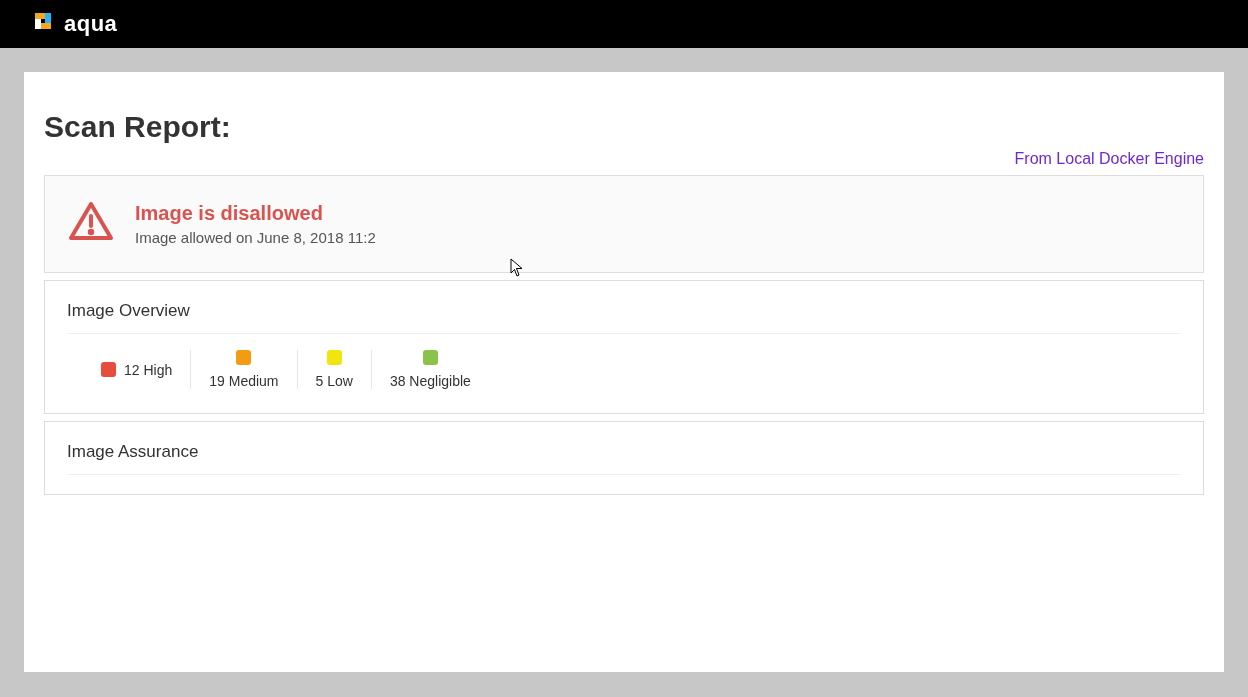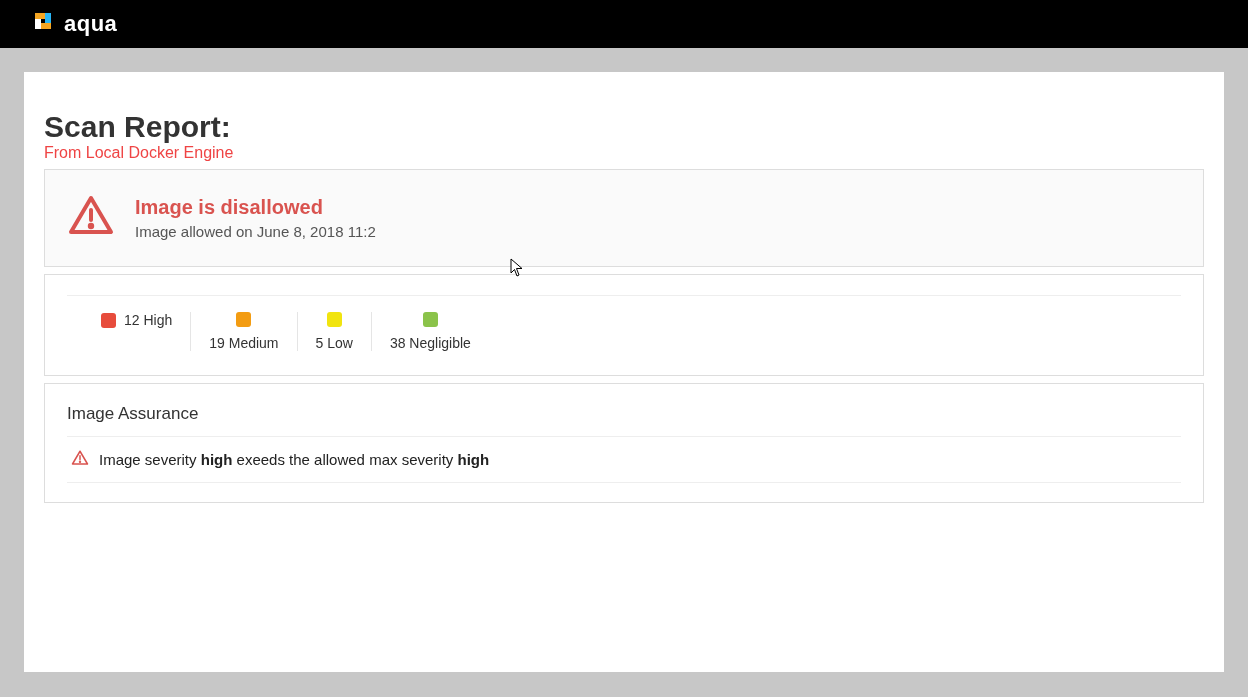--- a/index.html
+++ b/index.html
@@ -3,31 +3,31 @@
 <meta charset="utf-8">
 <style>
   * { box-sizing: border-box; margin: 0; padding: 0; }
   html, body { width: 1248px; height: 697px; font-family: "Segoe UI", "Helvetica Neue", Arial, sans-serif; background: #c7c7c7; color: #333; }
   .topbar { width: 100%; height: 48px; background: #000; display: flex; align-items: center; padding-left: 32px; }
   .logo-wrap { display: flex; align-items: center; gap: 8px; }
   .logo-text { color: #fff; font-size: 22px; font-weight: 600; letter-spacing: 0.5px; }
   .page { padding: 24px; padding-bottom: 0;}
   .card { background: #fff; width: 100%; min-height: 600px; padding: 38px 20px 20px 20px; }
   .title { font-size: 30px; font-weight: 700; color: #333; }
-  .subtitle { font-size: 16px; color: #ef4444; margin-top: 0; }
+  .subtitle { font-size: 16px; color: #6d28d9; margin-top: 6px; text-align: right; }
   .tabs { display: flex; border-bottom: 1px solid #ddd; margin-top: 24px; }
   .tab { padding: 10px 18px; font-size: 16px; color: #999; border: 1px solid transparent; border-bottom: none; cursor: pointer; position: relative; top: 1px; background: #fff; }
   .tab.active { color: #333; border-color: #ddd; background: #fff; border-bottom: 1px solid #fff; }
   .panel { border: 1px solid #ddd; margin-top: 7px; padding: 20px 22px; }
   .status-panel { background: #fafafa; display: flex; align-items: center; gap: 20px; padding: 22px 22px; }
   .status-title { font-size: 20px; font-weight: 700; color: #d9534f; }
   .status-sub { font-size: 15px; color: #555; margin-top: 4px; }
   .section-title { font-size: 17px; color: #333; margin-bottom: 12px; }
   .hr { border: none; border-top: 1px solid #eee; margin: 0; }
-  .overview-row { display: flex; align-items: flex-start; gap: 0; padding: 16px 0 4px 16px; }
+  .overview-row { display: flex; align-items: center; gap: 0; padding: 16px 0 4px 16px; }
   .sev-item { display: flex; align-items: center; gap: 8px; padding: 0 18px; font-size: 14px; color: #333; }
   .sev-item + .sev-item { border-left: 1px solid #e5e5e5; flex-direction: column; }
   .swatch { width: 15px; height: 15px; border-radius: 3px; display: inline-block; }
   .assurance-row { display: flex; align-items: center; gap: 10px; padding: 12px 0 12px 4px; font-size: 15px; color: #222; border-bottom: 1px solid #eee;}
   .bold { font-weight: 700; }
   .cursor { position: absolute; left: 510px; top: 258px; pointer-events: none; }
 </style>
 </head>
 <body>
 
@@ -62,20 +62,21 @@
       </span>
       <div>
         <div class="status-title">Image is disallowed</div>
         <div class="status-sub">
           <span>Image allowed on </span><span>June 8, 2018 11:2</span>
         </div>
       </div>
     </div>
 
     <div class="panel">
+      <div class="section-title">Image Overview</div>
       <hr class="hr">
       <div class="overview-row" id="overview-row">
           <div class="sev-item">
             <span class="swatch" style="background: rgb(231, 76, 60);"></span>
             <span>12 High</span>
           </div>
           <div class="sev-item">
             <span class="swatch" style="background: rgb(243, 156, 18);"></span>
             <span>19 Medium</span>
           </div>
@@ -86,32 +87,20 @@
           <div class="sev-item">
             <span class="swatch" style="background: rgb(139, 195, 74);"></span>
             <span>38 Negligible</span>
           </div>
         </div>
     </div>
 
     <div class="panel" style="padding-bottom:19px;">
       <div class="section-title">Image Assurance</div>
       <hr class="hr">
-      <div class="assurance-row">
-        <span>
-          <svg width="18" height="18" viewBox="0 0 24 24" fill="none" stroke="#d9534f" stroke-width="2" stroke-linejoin="round" stroke-linecap="round">
-            <path d="M12 3 L22 20 H2 Z"></path>
-            <line x1="12" y1="9" x2="12" y2="14"></line>
-            <circle cx="12" cy="17" r="0.6" fill="#d9534f"></circle>
-          </svg>
-        </span>
-        <span>
-          <span>Image severity </span><span class="bold">high</span><span> exeeds the allowed max severity </span><span class="bold">high</span>
-        </span>
-      </div>
     </div>
 
   </div>
 </div>
 
 <span class="cursor">
   <svg width="14" height="20" viewBox="0 0 14 20">
     <path d="M1 1 L1 15 L4.5 11.5 L7 18 L9 17 L6.5 10.5 L12 10.5 Z" fill="#fff" stroke="#000" stroke-width="1"></path>
   </svg>
 </span>

